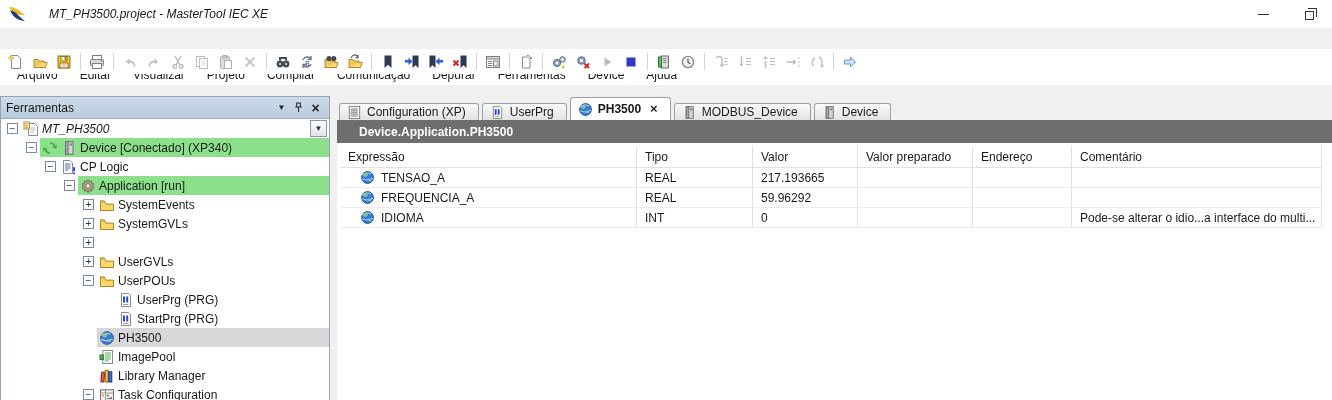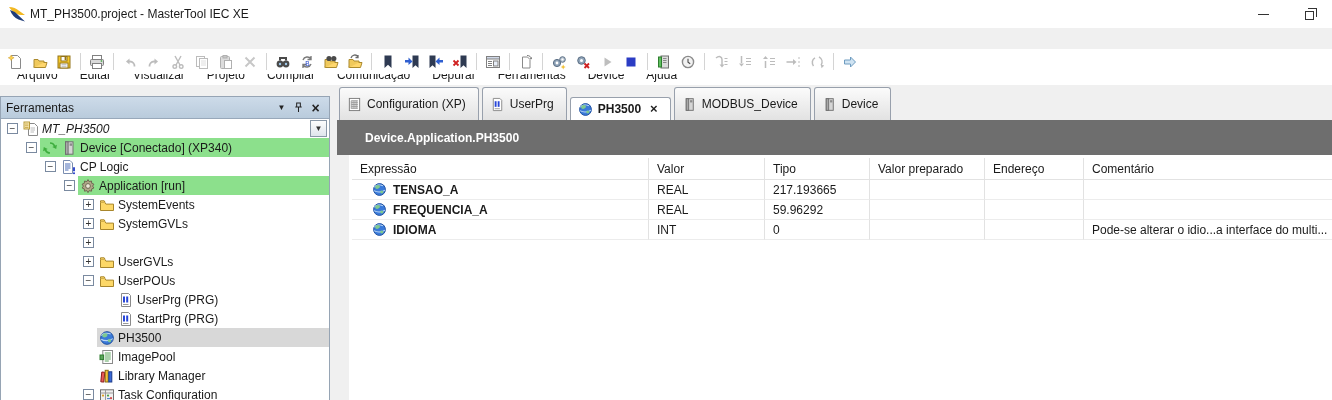--- a/index.html
+++ b/index.html
@@ -8,21 +8,21 @@
     width:1332px; height:400px; overflow:hidden;
     font-family:"Liberation Sans", sans-serif; font-size:12px; color:#1a1a1a;
     background:#f0f0f0;
   }
   .app { position:relative; width:1332px; height:400px; }
 
   
   .titlebar { position:absolute; top:0; left:0; right:0; height:28px; background:#fff;
               display:flex; align-items:center; padding-left:8px; }
   .titlebar .logo { width:18px; height:18px; display:inline-flex; }
-  .title-text { margin-left:4px; }
+  .title-text { margin-left:23px;font-style:italic; }
   .win-controls { margin-left:auto; display:flex; height:100%; }
   .win-btn { width:46px; height:100%; display:flex; align-items:center; justify-content:center; }
   .min-glyph { width:11px; height:0; border-top:1.4px solid #333; }
   .restore-glyph { position:relative; width:9px; height:9px; border:1px solid #333; margin-top:2px; }
   .restore-glyph::before { content:""; position:absolute; left:2px; top:-4px; width:8px; height:8px;
                            border:1px solid #333; border-left:none; border-bottom:none; }
 
   
   .menubar { position:absolute; top:28px; left:0; right:0; height:21px; background:#fff;
              display:flex; align-items:center; padding-left:6px;margin-top:36px; }
@@ -57,40 +57,40 @@
   .hl-sel   { background:var(--selection-gray,#d8d8d8); }
   .tree-label.bold { font-weight:normal; }
   .tree-label.italic { font-style:italic; }
   .tree-combo { position:absolute; right:2px; top:1px; width:17px; height:17px; border:1px solid #8a98a8;
                 background:linear-gradient(#fdfdfd,#dfe5ec); display:flex; align-items:center;
                 justify-content:center; font-size:8px; color:#333; }
 
   
   .editor { position:absolute; top:96px; left:337px; right:0; bottom:0; display:flex; flex-direction:column; }
   .tabbar { height:24px; display:flex; align-items:flex-end; padding-left:2px; gap:3px; }
-  .tab { height:33px; display:flex; align-items:center; gap:5px; padding:0 12px 0 7px;
+  .tab { height:17px; display:flex; align-items:center; gap:5px; padding:0 12px 0 7px;
          background:linear-gradient(#fbfbfb,#e2e2e2); border:1px solid #98a0ac; border-bottom:none;
          border-radius:3px 3px 0 0; white-space:nowrap; }
   .tab .icon, .tab .icon svg { width:15px; height:15px; }
   .tab.active { background:#fff; height:23px; font-weight:bold; }
   .tab-close { font-weight:bold; font-size:13px; line-height:10px; margin-left:4px; color:#222; }
-  .breadcrumb { height:35px; background:var(--breadcrumb-bg,#6e6e6e); color:#fff; font-weight:bold;
-                display:flex; align-items:center; padding-left:28px; }
-  .editor-content { flex:1; background:#fff; padding:3px 0 0 3px; overflow:hidden;margin-left:12px; }
+  .breadcrumb { height:23px; background:var(--breadcrumb-bg,#6e6e6e); color:#fff; font-weight:bold;
+                display:flex; align-items:center; padding-left:22px; }
+  .editor-content { flex:1; background:#fff; padding:3px 0 0 3px; overflow:hidden; }
 
   
   .watch-table { --cols: 297px 116px 105px 115px 99px 250px; width:982px; }
   .tr { display:grid; grid-template-columns:var(--cols); }
   .th, .td { border-right:1px solid #e2e2e2; height:100%; display:flex; align-items:center;
              padding:0 8px; overflow:hidden; white-space:nowrap; }
   .thead .tr { height:22px; }
   .tbody .tr { height:20px; }
   .tbody .td { border-bottom:1px solid #ececec; }
   .thead .th { border-bottom:1px solid #e2e2e2; }
-  .td.expr { padding-left:20px; gap:6px;font-weight:bold; }
+  .td.expr { padding-left:20px; gap:6px; }
   .td .icon, .td .icon svg { width:15px; height:15px; flex:0 0 15px; }
 
   .icon { display:inline-flex; }
   svg { display:block; }
 </style>
 </head>
 <body>
 
 <div class="app">
 
@@ -698,22 +698,22 @@
           </span>
           <span>Device</span>
         </div>
       </div>
     <div class="breadcrumb">Device.Application.PH3500</div>
     <div class="editor-content">
       <div class="watch-table">
         <div class="thead">
             <div class="tr">
               <div class="th">Expressão</div>
+              <div class="th">Tipo</div>
               <div class="th">Valor</div>
-              <div class="th">Tipo</div>
               <div class="th">Valor preparado</div>
               <div class="th">Endereço</div>
               <div class="th">Comentário</div>
             </div>
           </div>
         <div class="tbody">
             <div class="tr">
               <div class="td expr">
                 <span class="icon">
                   <svg viewBox="0 0 16 16">

